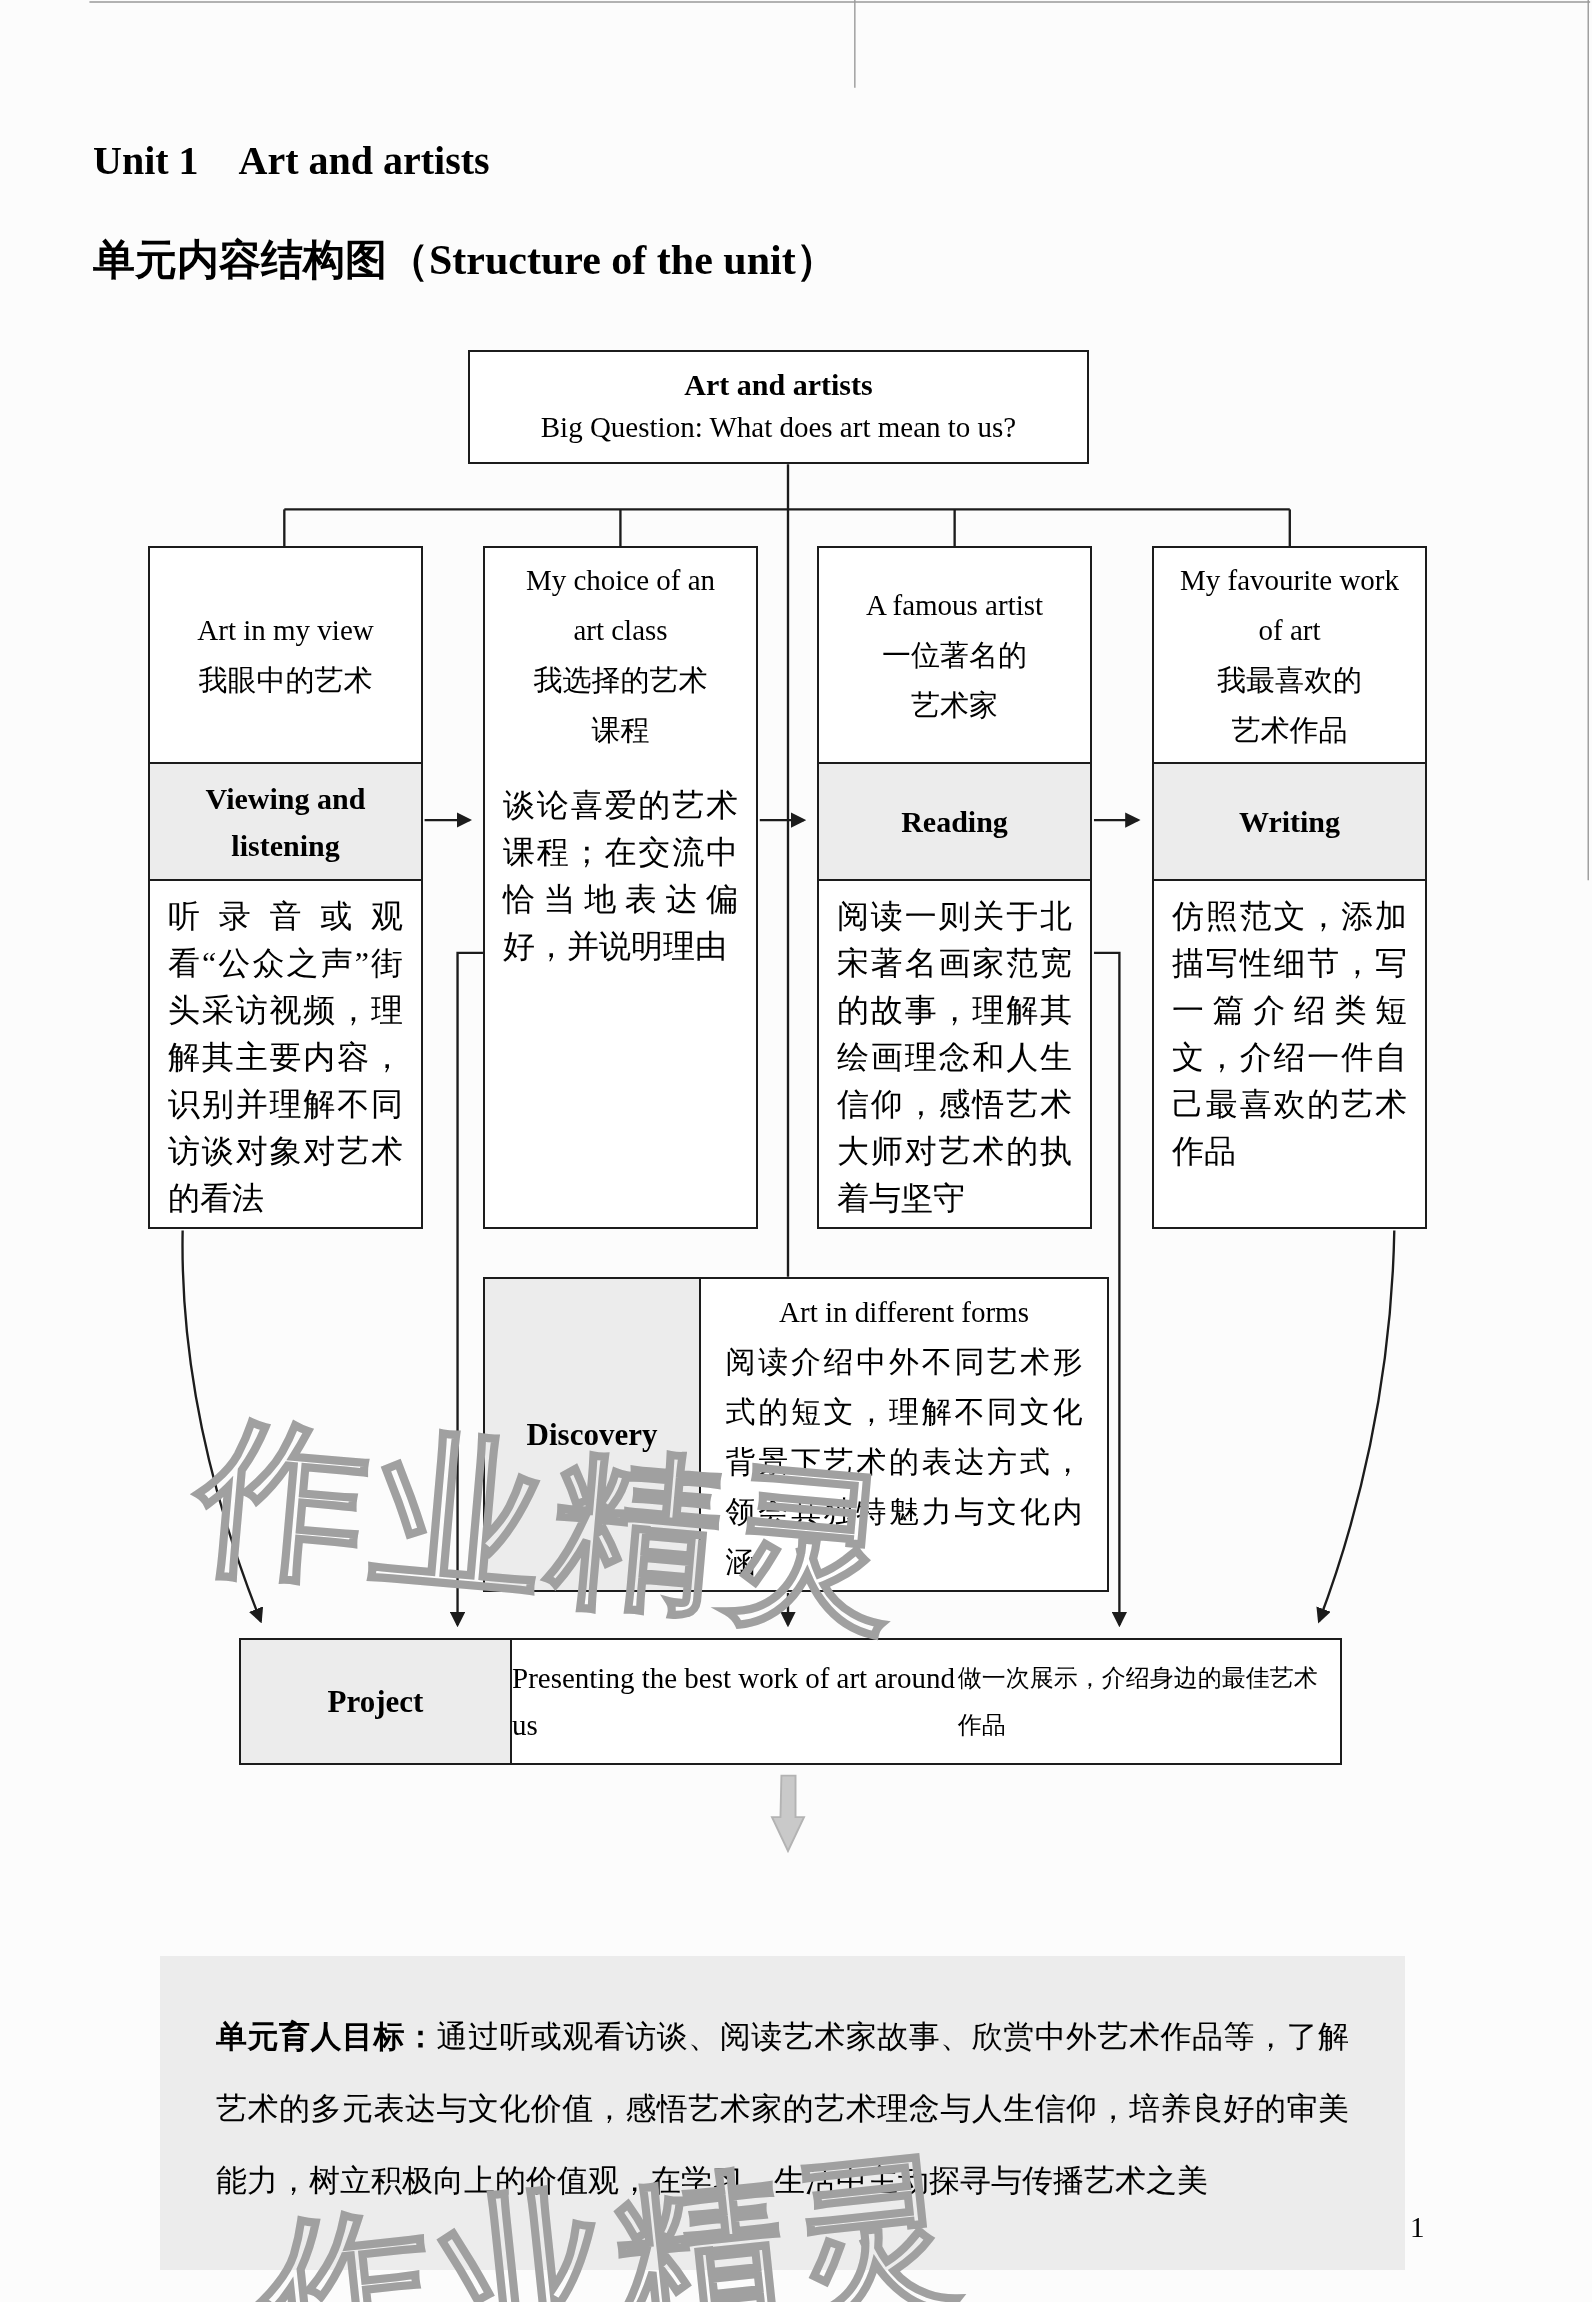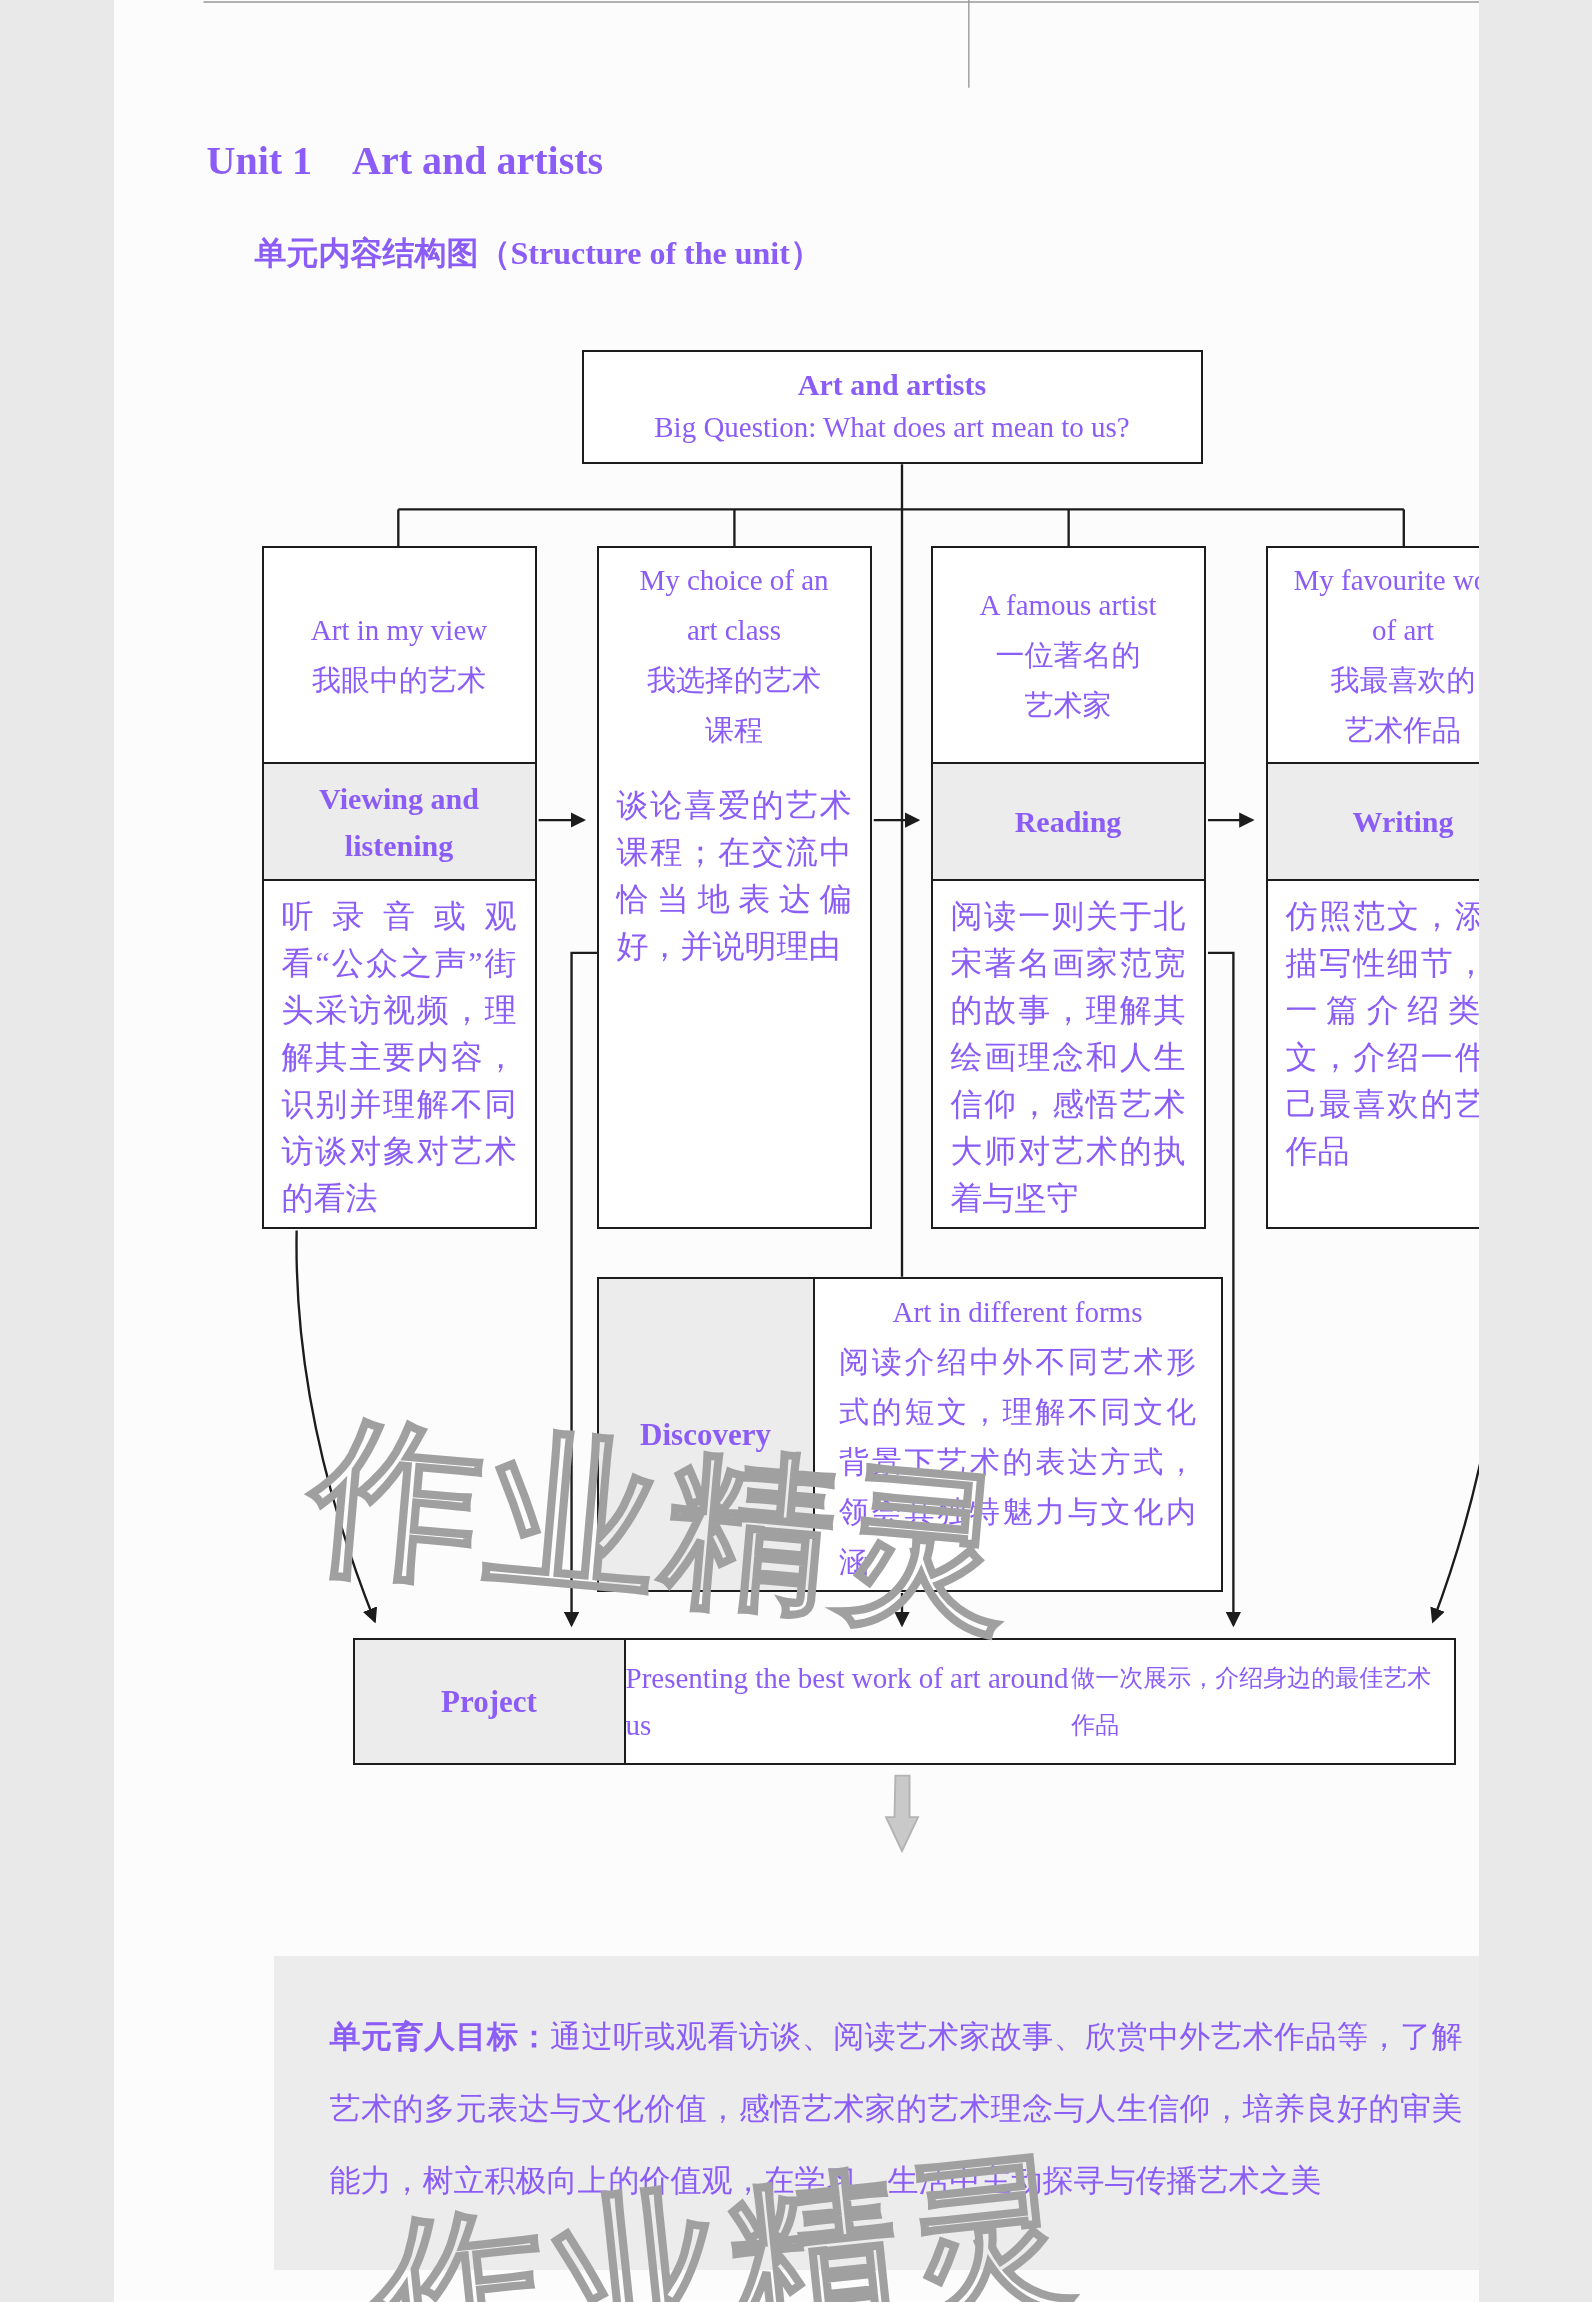--- a/index.html
+++ b/index.html
@@ -1,26 +1,26 @@
 <!DOCTYPE html>
 <html style="font-size:15px"><head>
 <meta charset="utf-8">
 <style>
   html,body{margin:0;padding:0;background:#e9e9e9;}
   .page{
-    position:relative;width:1365px;height:2302px;margin:0 auto;
-    background:#fcfcfc;overflow:hidden;color:#8b5cf6;
+    position:relative;width:1592px;height:2302px;margin:0 auto;
+    background:#fcfcfc;overflow:hidden;color:#000000;
     font-family:"Liberation Serif","DejaVu Serif",serif;
   }
   .abs{position:absolute;box-sizing:border-box;}
   svg.overlay{position:absolute;left:0;top:0;pointer-events:none;}
   
   .h1{left:93px;top:137px;font-size:40px;font-weight:bold;white-space:nowrap;}
   .h1 .gap{margin-left:40px;}
-  .h2{left:93px;top:232px;font-size:32px;font-weight:bold;white-space:nowrap;margin-left:48px;}
+  .h2{left:93px;top:232px;font-size:42px;font-weight:bold;white-space:nowrap;}
   
   .box{border:2.4px solid #1c1c1c;background:#fff;box-sizing:border-box;}
   
   .root-box{left:468px;top:350px;width:621px;height:114px;text-align:center;padding-top:11.3px;}
   .root-box .t1{font-size:30px;font-weight:bold;line-height:43px;}
   .root-box .t2{font-size:29px;line-height:43px;}
   
   .col{width:275px;top:546px;height:683px;display:flex;flex-direction:column;}
   .col .hdr{
     height:214px;display:flex;align-items:center;justify-content:center;

